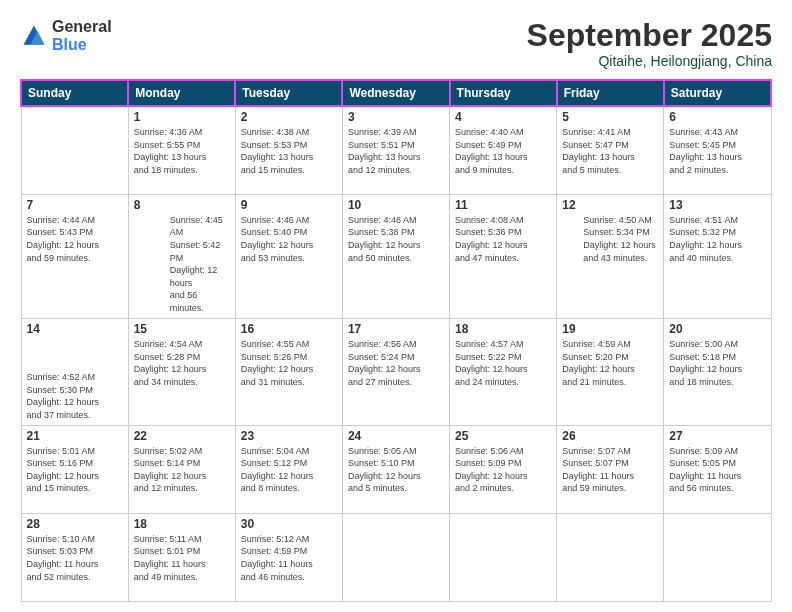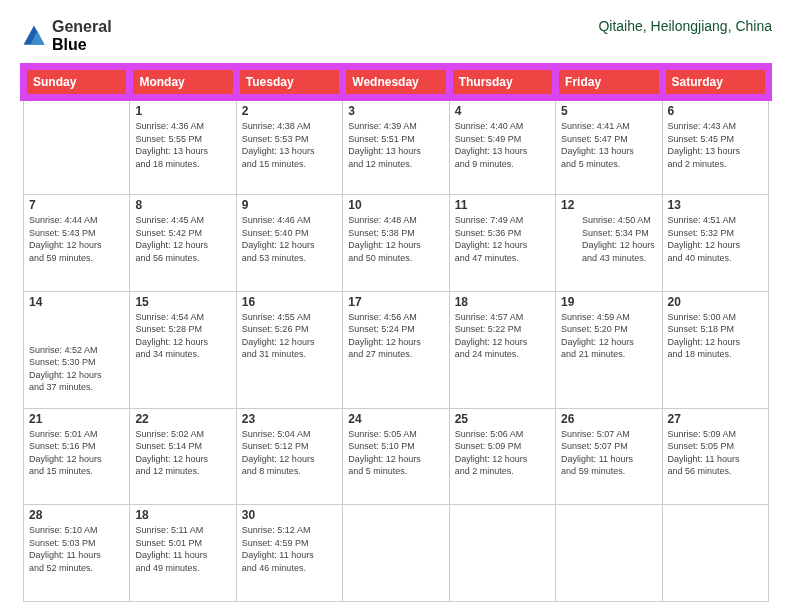--- a/index.html
+++ b/index.html
@@ -35,21 +35,21 @@
       line-height: 1.1;
     }
     .logo-general {
       font-size: 16px;
       font-weight: bold;
       color: #333;
     }
     .logo-blue {
       font-size: 16px;
       font-weight: bold;
-      color: #000000;
+      color: #3b82f6;
     }
     .logo-icon {
       width: 28px;
       height: 28px;
     }
     .title-block {
       text-align: right;
     }
     .month-title {
       font-size: 32px;
@@ -60,27 +60,27 @@
     .subtitle {
       font-size: 14px;
       color: #14532d;
     }
     .calendar {
       width: 100%;
       border-collapse: collapse;
       flex: 1;
     }
     .calendar th {
-      background: #ef4444;
+      background: #0c4a6e;
       color: #fff;
       font-size: 12px;
       font-weight: bold;
       padding: 5px 6px;
       text-align: left;
-      border: 7px solid #d946ef;
+      border: 2px solid #d946ef;
     }
     .calendar td {
       border: 1px solid #ccc;
       vertical-align: top;
       padding: 3px 5px;
       width: calc(100% / 7);
       font-size: 9.5px;
       color: #333;
       background: #fff;
       height: 88px;
@@ -110,20 +110,21 @@
       <svg class="logo-icon" viewBox="0 0 32 32">
         <polygon points="16,4 28,26 4,26" fill="#1a5fb4"></polygon>
         <polygon points="20,10 28,26 12,26" fill="#4a9fd4" opacity="0.7"></polygon>
       </svg>
       <div class="logo-text">
         <span class="logo-general">General</span>
         <span class="logo-blue">Blue</span>
       </div>
     </div>
     <div class="title-block">
+      <div class="month-title">September 2025</div>
       <div class="subtitle">Qitaihe, Heilongjiang, China</div>
     </div>
   </div>
 
   <table class="calendar">
     <thead>
       <tr>
       <th>Sunday</th>
           <th>Monday</th>
           <th>Tuesday</th>
@@ -182,42 +183,42 @@
         <tr>
           <td>
             <span class="day-number">7</span>
             <div class="day-detail" style="white-space: pre-line;">Sunrise: 4:44 AM
 Sunset: 5:43 PM
 Daylight: 12 hours
 and 59 minutes.</div>
           </td>
           <td>
             <span class="day-number">8</span>
-            <div class="day-detail" style="white-space: pre-line;">Sunrise: 4:45 AM
+            <div class="day-detail" style="white-space: pre-line; margin-left: 36px;">Sunrise: 4:45 AM
 Sunset: 5:42 PM
 Daylight: 12 hours
 and 56 minutes.</div>
           </td>
           <td>
             <span class="day-number">9</span>
             <div class="day-detail" style="white-space: pre-line;">Sunrise: 4:46 AM
 Sunset: 5:40 PM
 Daylight: 12 hours
 and 53 minutes.</div>
           </td>
           <td>
             <span class="day-number">10</span>
             <div class="day-detail" style="white-space: pre-line;">Sunrise: 4:48 AM
 Sunset: 5:38 PM
 Daylight: 12 hours
 and 50 minutes.</div>
           </td>
           <td>
             <span class="day-number">11</span>
-            <div class="day-detail" style="white-space: pre-line;">Sunrise: 7:49 AM
+            <div class="day-detail" style="white-space: pre-line;">Sunrise: 4:08 AM
 Sunset: 5:36 PM
 Daylight: 12 hours
 and 47 minutes.</div>
           </td>
           <td>
             <span class="day-number">12</span>
             <div class="day-detail" style="white-space: pre-line; margin-left: 21px;">Sunrise: 4:50 AM
 Sunset: 5:34 PM
 Daylight: 12 hours
 and 43 minutes.</div>

